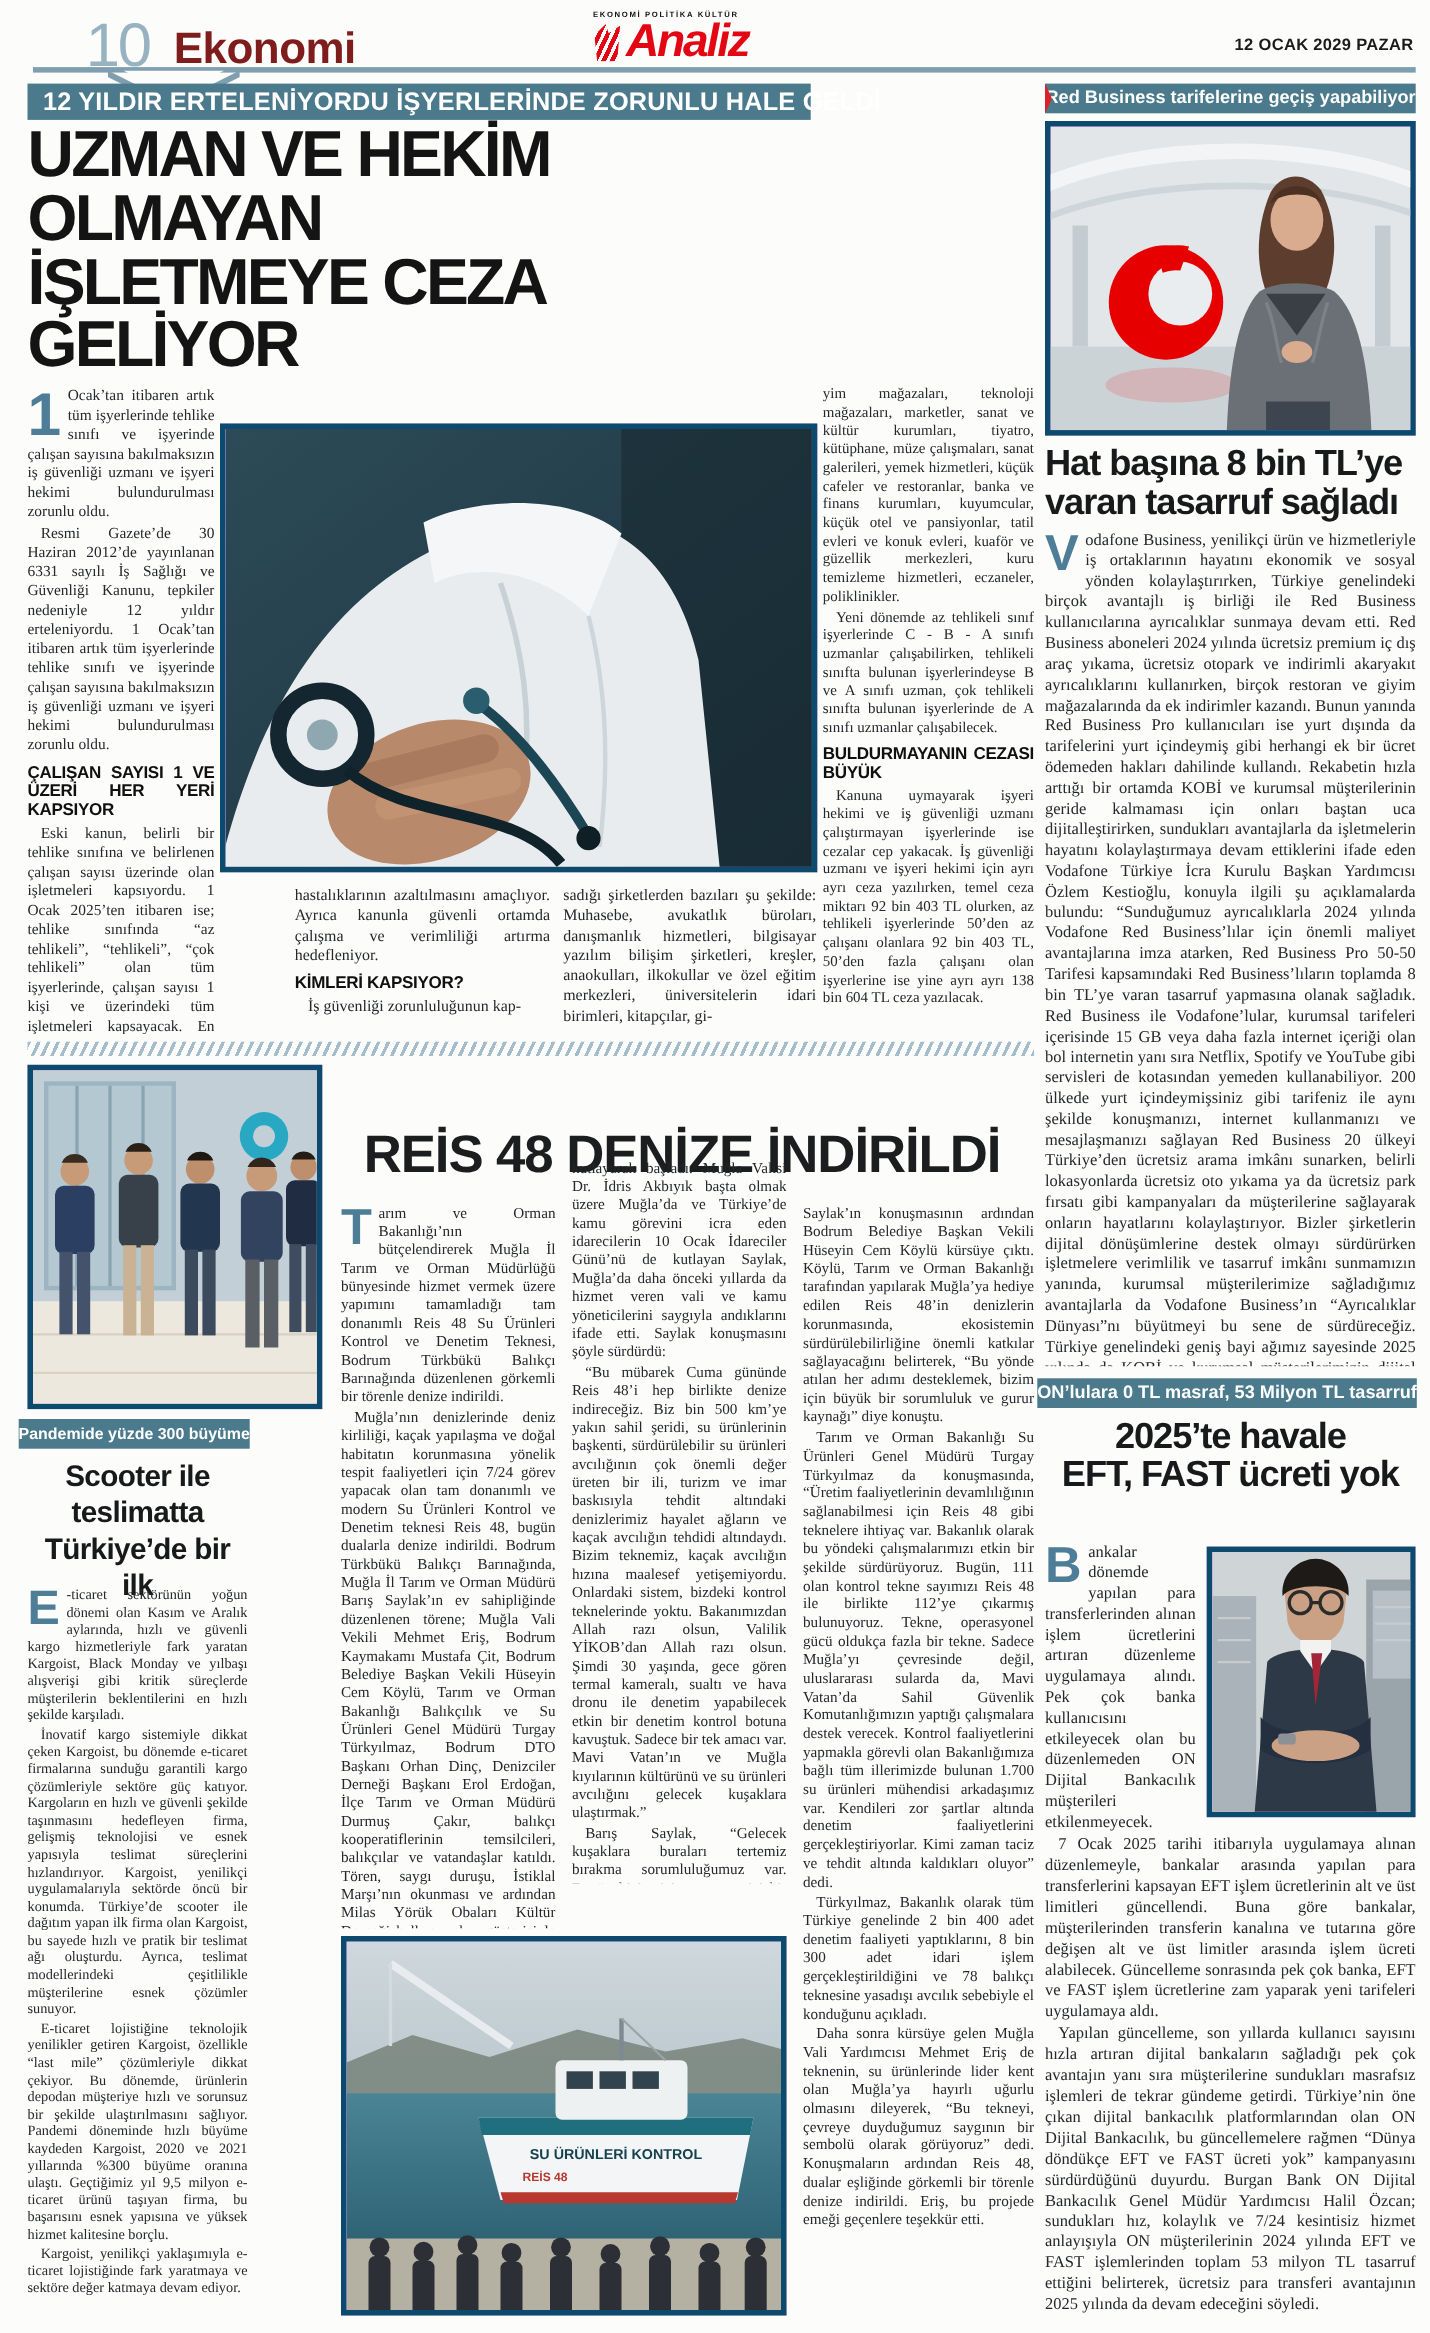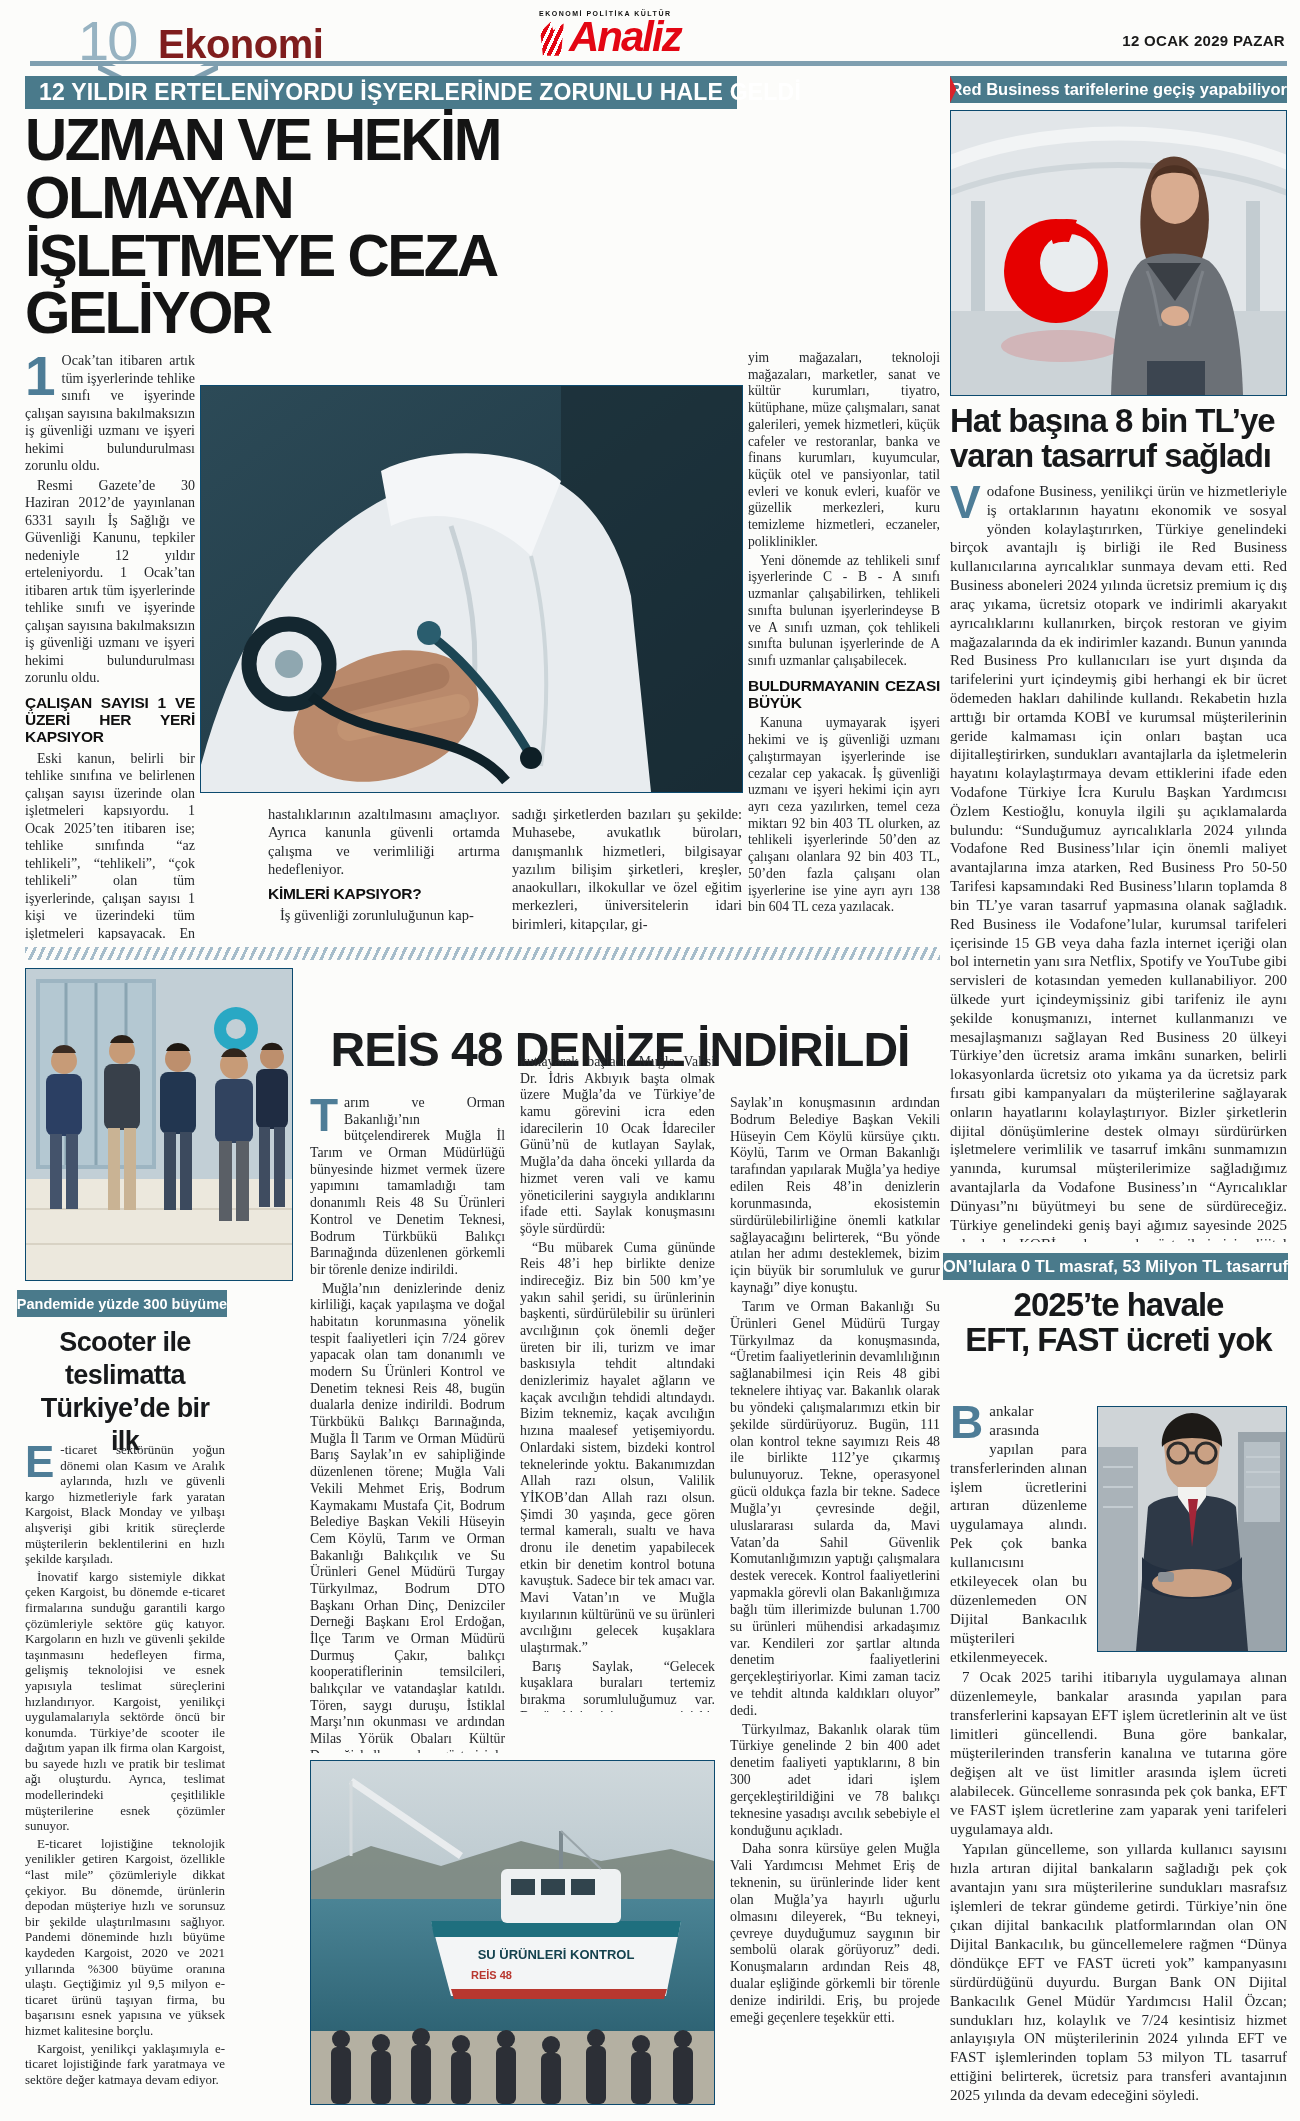--- a/index.html
+++ b/index.html
@@ -35,21 +35,21 @@
 
   
   .bt{font-family:"Liberation Serif","DejaVu Serif",serif;color:#24272b;text-align:justify;overflow:hidden;}
   .bt p{margin:0 0 2px 0;text-indent:12px;}
   .bt p.ni{text-indent:0;}
   .subh{font-family:"Liberation Sans",sans-serif;font-weight:bold;font-size:15.5px;line-height:1.12;
         color:#101010;margin:7px 0 4px 0;text-indent:0;letter-spacing:-0.3px;}
   .dc{float:left;font-family:"Liberation Sans",sans-serif;font-weight:800;color:#4e7d97;
       font-size:55px;line-height:0.78;margin:3px 6px 0 0;}
   .hatch{background:repeating-linear-gradient(115deg,#a5bcca 0 3px,#fcfcfa 3px 8px);}
-  .photo{border:1px solid #0c4a6e;box-sizing:border-box;overflow:hidden;background:#f0abfc;}
+  .photo{border:5px solid #0c4a6e;box-sizing:border-box;overflow:hidden;background:#f0abfc;}
   svg{display:block;}
 </style>
 </head>
 <body>
 
 <div class="page">
 
   <div class="abs pagenum" style="left:78px;top:8px;">10</div>
   <div class="abs section" style="left:158px;top:22px;">Ekonomi</div>
 
@@ -340,18 +340,18 @@
         <circle cx="108" cy="46" r="10" fill="none" stroke="#2b2b2b" stroke-width="3"></circle>
         <line x1="90" y1="46" x2="98" y2="46" stroke="#2b2b2b" stroke-width="3"></line>
         <path d="M50,100 C60,84 128,84 138,100 L150,244 L38,244 Z" fill="#2e3947"></path>
         <path d="M80,90 L94,110 L108,90 L108,80 L80,80 Z" fill="#f2f2f0"></path>
         <path d="M90,92 L94,140 L100,92 Z" fill="#a32638"></path>
         <path d="M44,150 C60,170 128,170 144,150 L144,180 C120,196 68,196 44,180 Z" fill="#243040"></path>
         <ellipse cx="94" cy="176" rx="40" ry="14" fill="#caa184"></ellipse>
         <rect x="60" y="165" width="16" height="10" rx="3" fill="#8c9196"></rect>
       </svg>
     </div>
-    <p class="ni"><span class="dc" style="font-size:46px;">B</span><span>ankalar arasında yapılan para transferlerinden alınan işlem ücretlerini artıran düzenleme uygulamaya alındı. Pek çok banka kullanıcısını etkileyecek olan bu düzenlemeden ON Dijital Bankacılık müşterileri etkilenmeyecek.</span></p>
+    <p class="ni"><span class="dc" style="font-size:46px;">B</span><span>ankalar dönemde yapılan para transferlerinden alınan işlem ücretlerini artıran düzenleme uygulamaya alındı. Pek çok banka kullanıcısını etkileyecek olan bu düzenlemeden ON Dijital Bankacılık müşterileri etkilenmeyecek.</span></p>
     <p>7 Ocak 2025 tarihi itibarıyla uygulamaya alınan düzenlemeyle, bankalar arasında yapılan para transferlerini kapsayan EFT işlem ücretlerinin alt ve üst limitleri güncellendi. Buna göre bankalar, müşterilerinden transferin kanalına ve tutarına göre değişen alt ve üst limitler arasında işlem ücreti alabilecek. Güncelleme sonrasında pek çok banka, EFT ve FAST işlem ücretlerine zam yaparak yeni tarifeleri uygulamaya aldı.</p>
     <p>Yapılan güncelleme, son yıllarda kullanıcı sayısını hızla artıran dijital bankaların sağladığı pek çok avantajın yanı sıra müşterilerine sundukları masrafsız işlemleri de tekrar gündeme getirdi. Türkiye’nin öne çıkan dijital bankacılık platformlarından olan ON Dijital Bankacılık, bu güncellemelere rağmen “Dünya döndükçe EFT ve FAST ücreti yok” kampanyasını sürdürdüğünü duyurdu. Burgan Bank ON Dijital Bankacılık Genel Müdür Yardımcısı Halil Özcan; sundukları hız, kolaylık ve 7/24 kesintisiz hizmet anlayışıyla ON müşterilerinin 2024 yılında EFT ve FAST işlemlerinden toplam 53 milyon TL tasarruf ettiğini belirterek, ücretsiz para transferi avantajının 2025 yılında da devam edeceğini söyledi.</p>
   </div>
 
 </div>
 
 </body></html>

